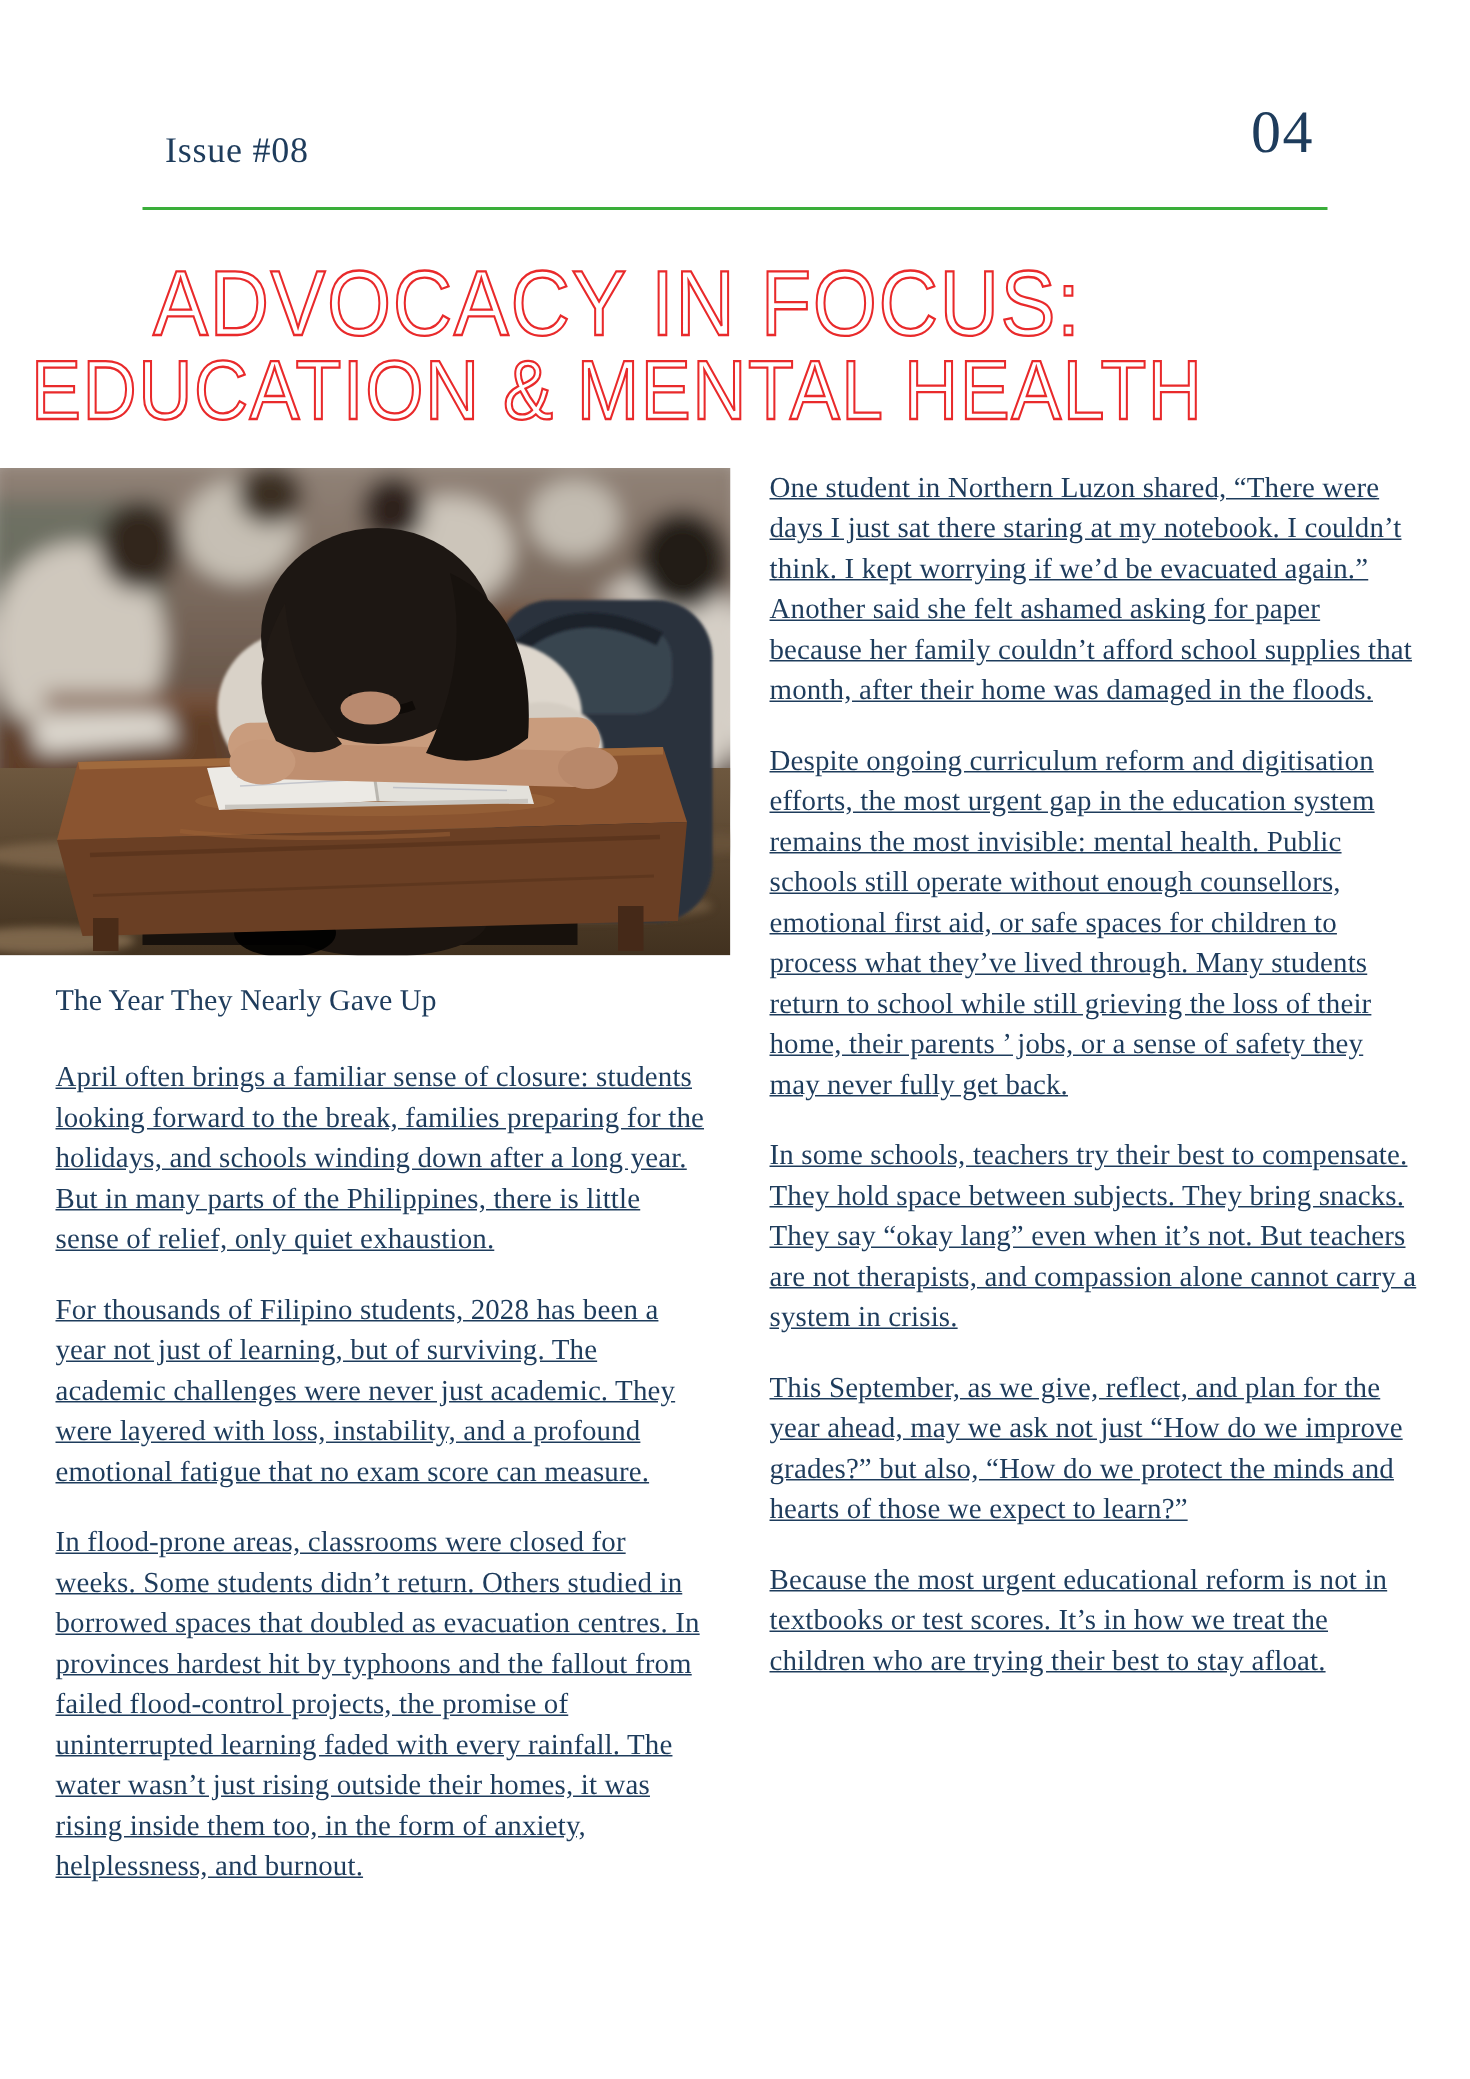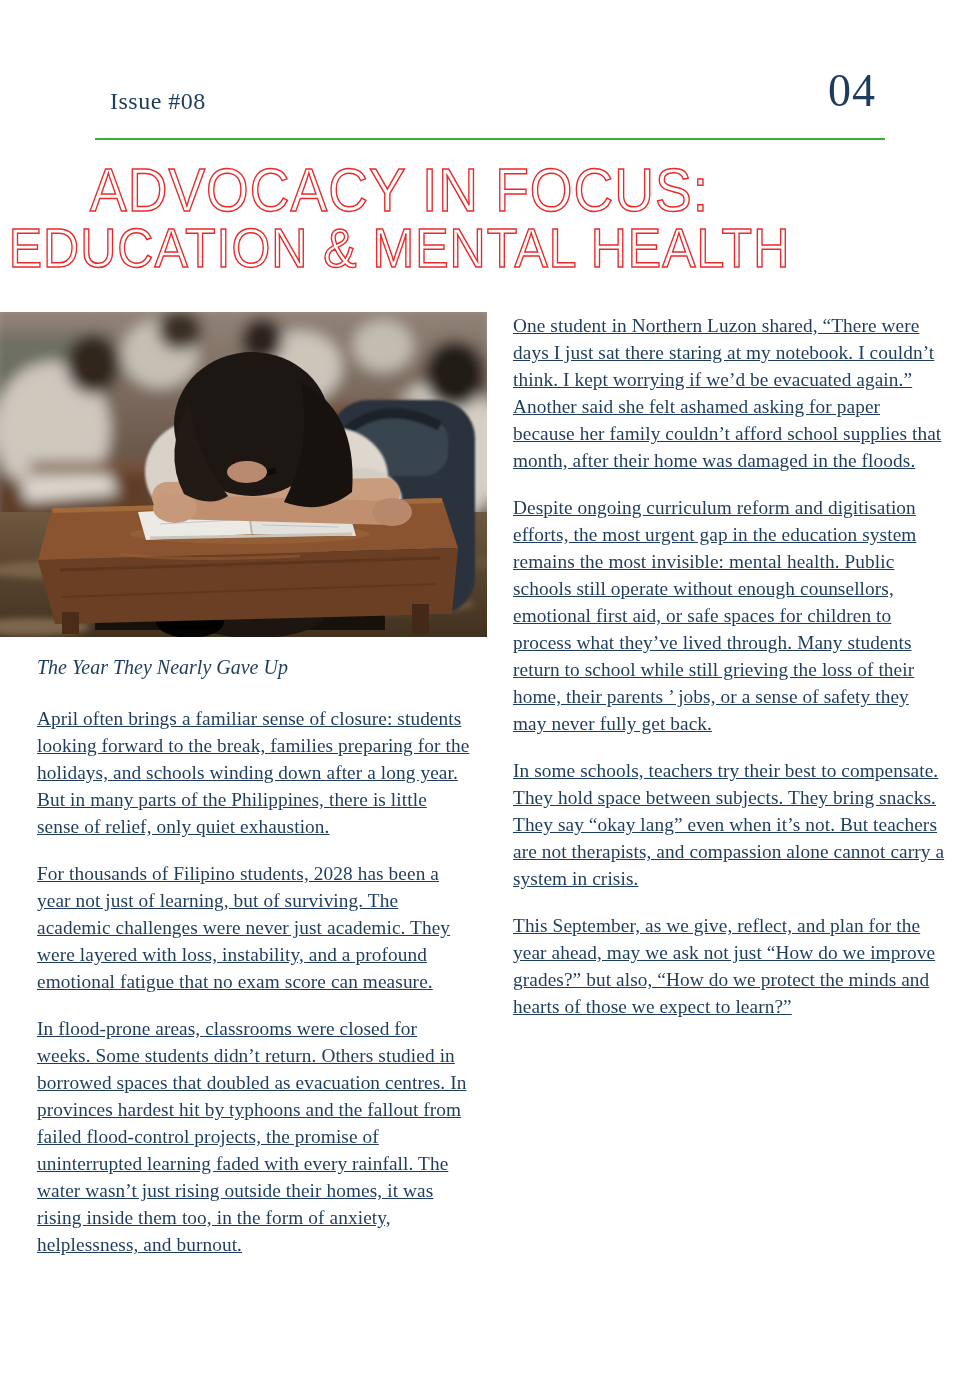--- a/index.html
+++ b/index.html
@@ -10,53 +10,53 @@
     overflow:hidden;
   }
   
   .masthead{position:absolute;top:0;left:0;right:0;height:160px;}
   .issue-label{
     position:absolute;left:110px;top:88px;
     font-size:24px;letter-spacing:0.5px;
   }
   .page-number{
     position:absolute;right:104px;top:64px;
-    font-size:46px;letter-spacing:1px;
+    font-size:40px;letter-spacing:1px;
   }
   .header-rule{
     position:absolute;left:95px;top:138px;width:790px;height:2px;
     background:var(--rule-green,#3aae3a);
   }
   
   .page-title{
     position:absolute;top:156px;left:0;width:791px;text-align:center;
     font-family:"Liberation Sans", sans-serif;
     color:var(--accent-red,#e92a2b);
-    font-weight:normal;margin:4px;
+    font-weight:normal;margin:16px;
   }
   .title-line{display:block;transform:scaleY(1.12);transform-origin:50% 50%;}
   .title-line.l1{font-size:55px;line-height:60px;letter-spacing:1px;}
   .title-line.l2{font-size:50px;line-height:56px;letter-spacing:1px;}
   @supports (-webkit-text-stroke: 1px #000){
     .page-title{
       color:transparent;
       -webkit-text-stroke:1.35px var(--accent-red,#e92a2b);
     }
   }
   
   .columns{
     position:absolute;top:312px;left:0;width:945px;
     display:grid;grid-template-columns:487px 432px;column-gap:26px;
   }
   .col-left{width:487px;}
   .photo-frame{width:487px;height:325px;overflow:hidden;}
   .photo-frame svg{display:block;}
   .left-text{margin:18px 17px 0 37px;}
   .photo-caption{
-    font-style:italic;font-size:20px;line-height:24px;margin:18px 0 26px 0;
+    font-size:20px;line-height:24px;margin:18px 0 26px 0;
   }
   .body-copy p{
     font-size:19.3px;line-height:27px;margin:0 0 20px 0;
     letter-spacing:0.1px;
     text-decoration:underline;
   }
   .col-right{padding-top:0;}
   .col-right .body-copy p:last-child,
   .body-copy p:last-child{margin-bottom:16px;}
 </style>
@@ -202,16 +202,17 @@
       </div>
     </div>
   </div>
 
   <div class="col-right">
     <div class="body-copy">
       <p>One student in Northern Luzon shared, “There were days I just sat there staring at my notebook. I couldn’t think. I kept worrying if we’d be evacuated again.” Another said she felt ashamed asking for paper because her family couldn’t afford school supplies that month, after their home was damaged in the floods.</p>
       <p>Despite ongoing curriculum reform and digitisation efforts, the most urgent gap in the education system remains the most invisible: mental health. Public schools still operate without enough counsellors, emotional first aid, or safe spaces for children to process what they’ve lived through. Many students return to school while still grieving the loss of their home, their parents ’ jobs, or a sense of safety they may never fully get back.</p>
       <p>In some schools, teachers try their best to compensate. They hold space between subjects. They bring snacks. They say “okay lang” even when it’s not. But teachers are not therapists, and compassion alone cannot carry a system in crisis.</p>
       <p>This September, as we give, reflect, and plan for the year ahead, may we ask not just “How do we improve grades?” but also, “How do we protect the minds and hearts of those we expect to learn?”</p>
+      <p>Because the most urgent educational reform is not in textbooks or test scores. It’s in how we treat the children who are trying their best to stay afloat.</p>
     </div>
   </div>
 
 </div>
 
 </body></html>

